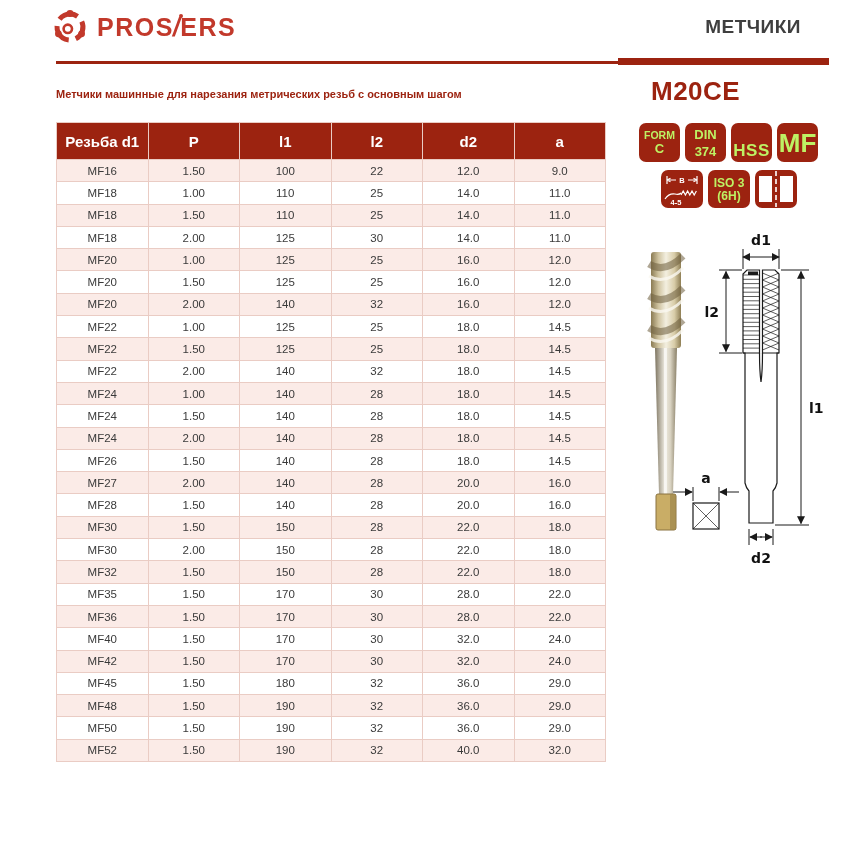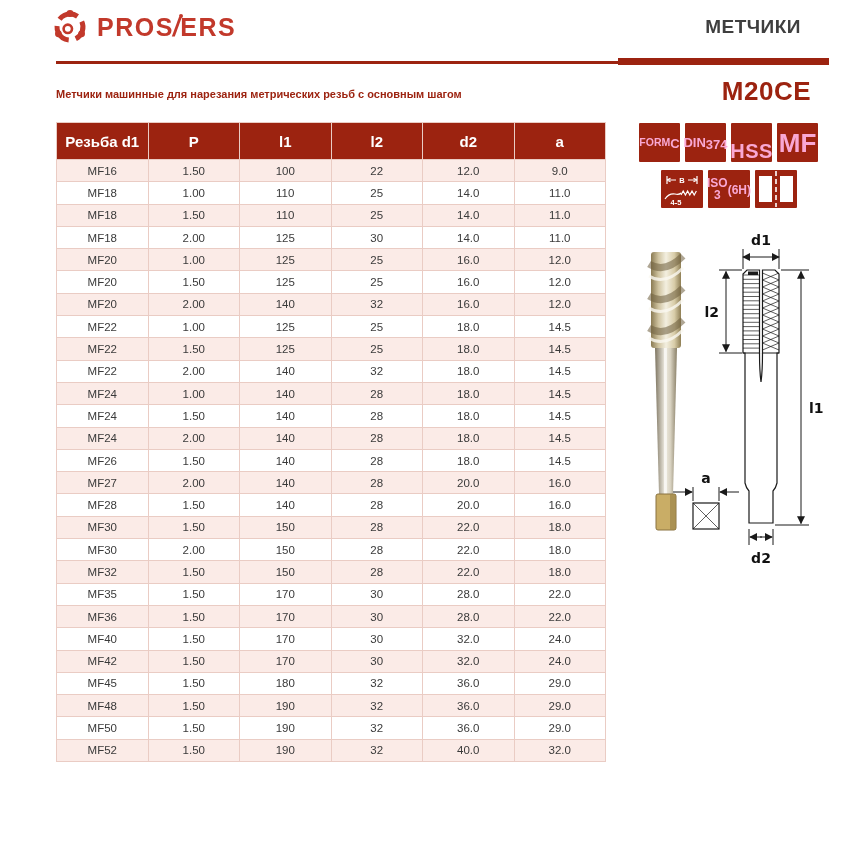--- a/index.html
+++ b/index.html
@@ -18,41 +18,41 @@
   
   .logo{position:absolute;left:30px;top:8px;display:flex;align-items:center;gap:8px;}
   .logo-text{font-size:25px;font-weight:bold;color:var(--logo-red);letter-spacing:1.5px;display:flex;align-items:baseline;}
   .logo-slash{position:relative;font-style:italic;margin:0 -1px;}
   .logo-slash::after{content:"";position:absolute;right:-2px;top:1px;width:4px;height:4px;border-radius:50%;background:var(--logo-red);}
   .cat-title{position:absolute;right:28px;top:16px;font-size:19px;font-weight:bold;color:var(--heading-gray);letter-spacing:.5px;text-align:center;}
   .rule-thin{position:absolute;left:35px;top:61px;width:562px;height:3px;background:var(--maroon);}
   .rule-thick{position:absolute;left:597px;top:58px;width:226px;height:7px;background:var(--maroon);}
 
   .doc-title{position:absolute;left:35px;top:88px;width:560px;font-size:11px;font-weight:bold;color:var(--maroon);}
-  .model{position:absolute;left:630px;top:76px;width:160px;text-align:right;font-size:26px;font-weight:bold;color:var(--maroon);letter-spacing:.5px;}
+  .model{position:absolute;left:630px;top:76px;width:160px;text-align:left;font-size:26px;font-weight:bold;color:var(--maroon);letter-spacing:.5px;}
 
   
   .spec-table{position:absolute;left:35px;top:122px;width:550px;border-collapse:collapse;table-layout:fixed;}
   .spec-table th{background:var(--maroon);color:#fff;font-size:15px;font-weight:bold;height:37px;border:1px solid var(--border-pink);}
   .spec-table td{font-size:11.5px;color:var(--text);text-align:center;height:22.3px;border:1px solid var(--border-pink);padding:0;}
   .spec-table tbody tr:nth-child(odd){background:var(--row-pink);}
   .spec-table tbody tr:nth-child(even){background:#fff;}
 
   
   .badge-row{position:absolute;display:flex;gap:5px;}
   .badge-row.r1{left:618px;top:123px;}
   .badge-row.r2{left:640px;top:170px;}
-  .badge{width:41px;height:39px;background:var(--maroon);border-radius:1px;color:#f9a8d4;display:flex;flex-direction:row;align-items:center;justify-content:center;line-height:1;text-align:center;}
+  .badge{width:41px;height:39px;background:var(--maroon);border-radius:7px;color:#bef264;display:flex;flex-direction:column;align-items:center;justify-content:center;line-height:1;text-align:center;}
   .badge.w42{width:42px;height:38px;}
   .badge .ln{font-weight:bold;}
   .badge.two-sm .ln:first-child{font-size:10.5px;}
   .badge.two-sm .ln:last-child{font-size:13px;margin-top:1px;}
   .badge.two-md .ln{font-size:13px;}
   .badge.two-md .ln:last-child{margin-top:4px;}
-  .badge.one-md .ln{font-size:20px;letter-spacing:.5px;margin-top:16px;}
+  .badge.one-md .ln{font-size:17px;letter-spacing:.5px;margin-top:16px;}
   .badge.one-lg .ln{font-size:26px;}
   .badge.two-iso .ln{font-size:12px;}
   .badge.two-iso .ln:last-child{margin-top:1px;text-align:center;}
   .badge svg{display:block;}
 
   
   .tap-photo{position:absolute;left:618px;top:250px;}
   .tap-drawing{position:absolute;left:610px;top:233px;}
   .tap-drawing text{font-family:"DejaVu Sans","Liberation Sans",sans-serif;font-weight:bold;font-size:14px;fill:#111;}
   .tap-drawing .outline{fill:none;stroke:#1a1a1a;stroke-width:1.2;}

